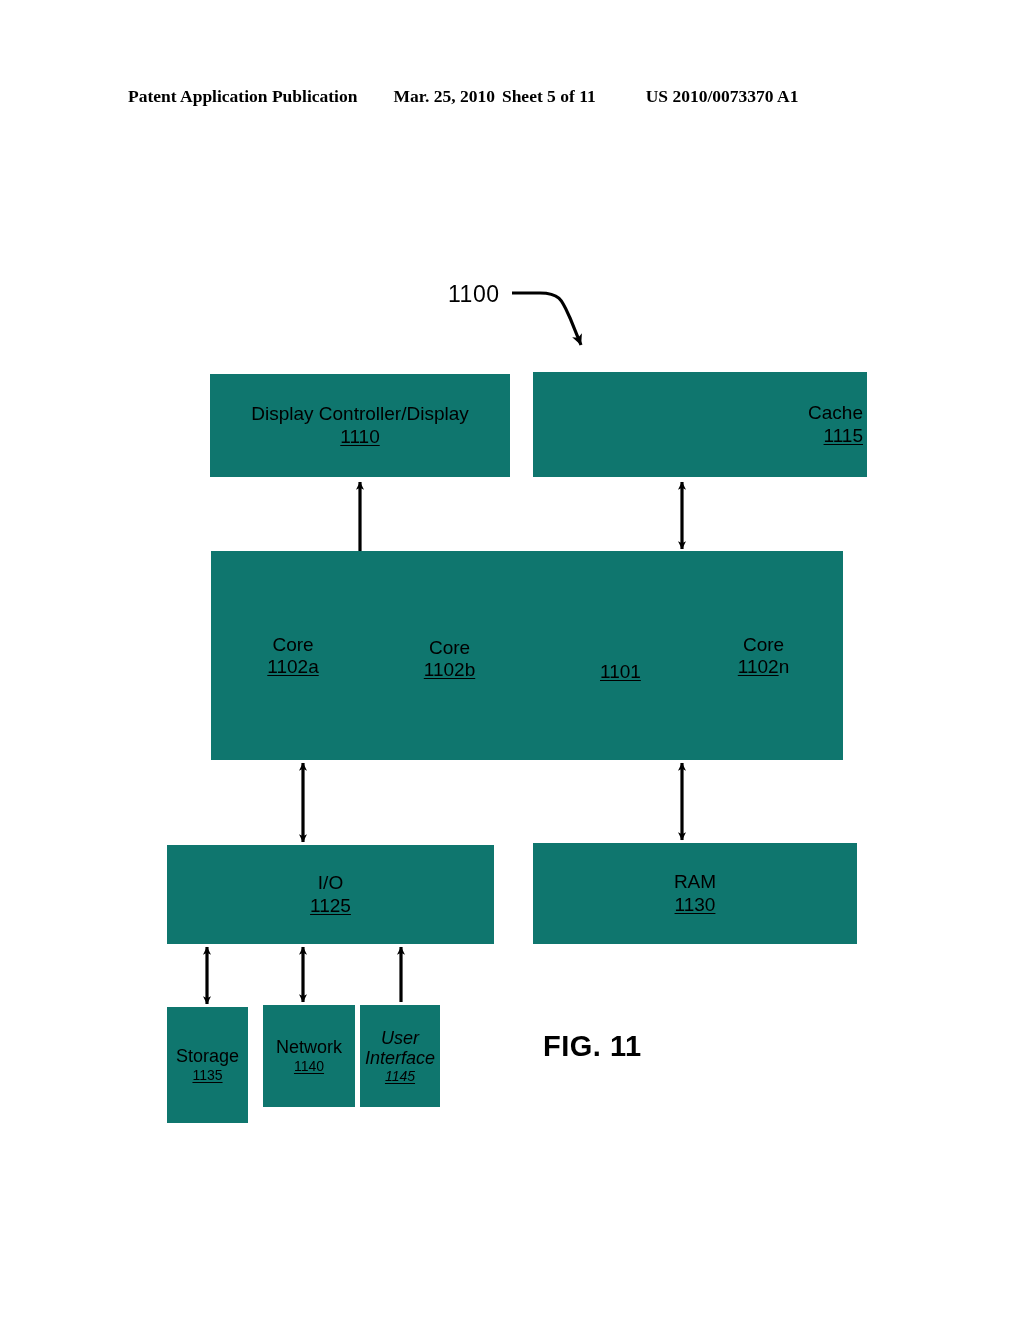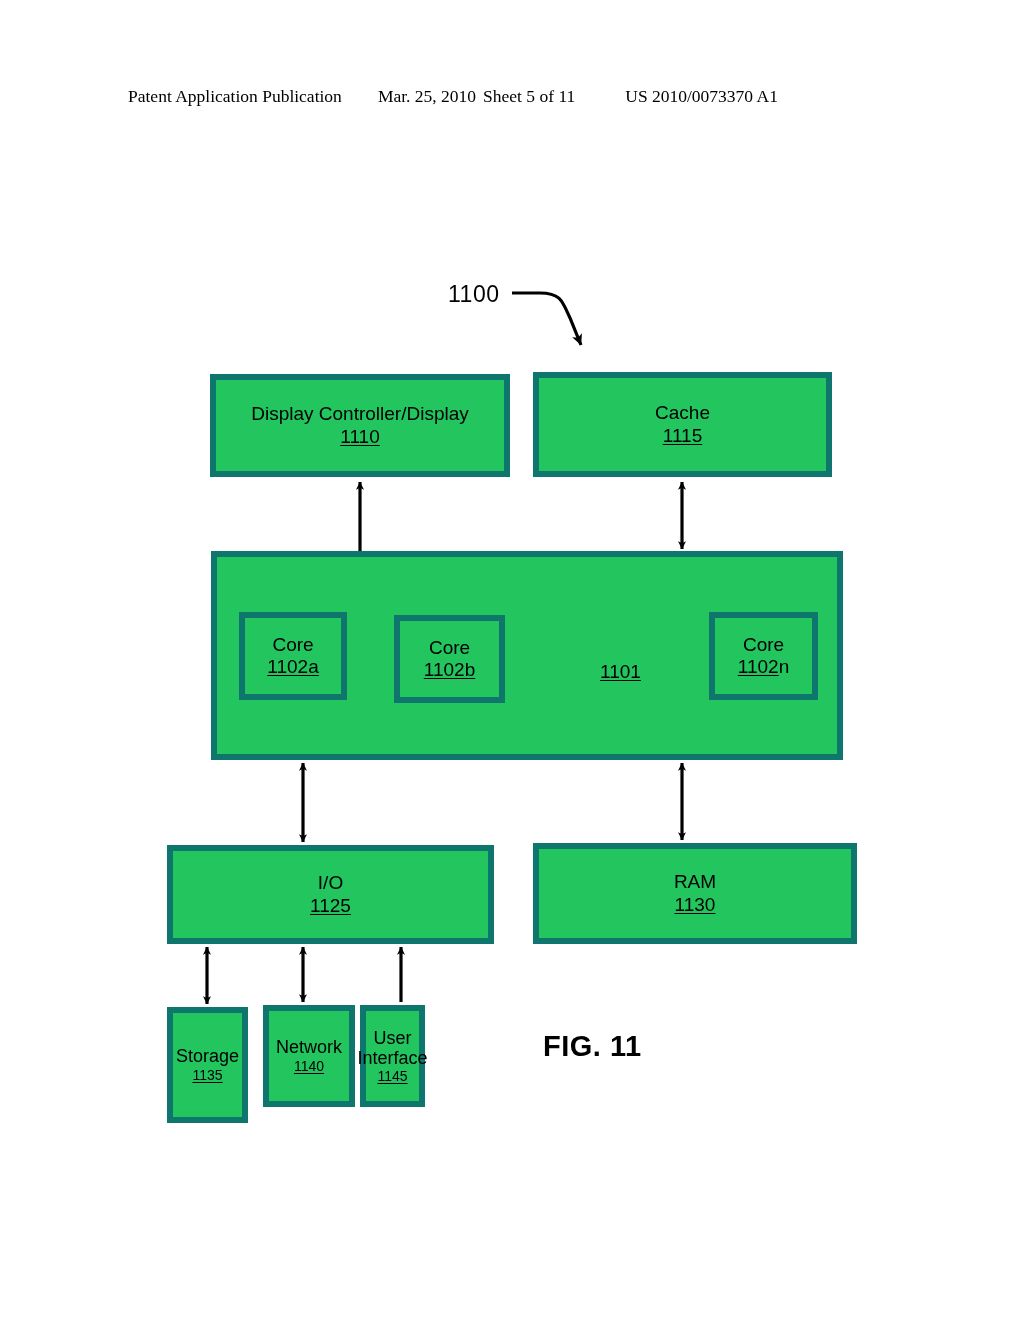--- a/index.html
+++ b/index.html
@@ -20,21 +20,21 @@
   
   #pub-header {
     position: absolute;
     top: 86px;
     left: 128px;
     width: 768px;
     height: 24px;
     display: flex;
     align-items: baseline;
     font-family: "Liberation Serif", serif;
-    font-weight: normal;
+    font-weight: bold;
     font-size: 17.5px;
     letter-spacing: 0px;
     white-space: nowrap;
   }
   #pub-header .hdr-left { }
   #pub-header .hdr-mid {
     margin-left: 36px;
     text-align: right;
   }
   #pub-header .hdr-mid .sheet {
@@ -57,43 +57,43 @@
     left: 0;
     top: 0;
     width: 1024px;
     height: 1320px;
   }
 
   
   .node {
     position: absolute;
     box-sizing: border-box;
-    border: 6px solid #0f766e;
-    background: #22c55e;
+    border: 4px solid #0f766e;
+    background: #0f766e;
     display: flex;
     flex-direction: column;
     align-items: center;
     justify-content: center;
     text-align: center;
     line-height: 1.18;
   }
   .node .node-title {
     font-size: 19px;
     white-space: nowrap;
   }
   .node .node-ref {
     font-size: 19px;
     text-decoration: underline;
     text-underline-offset: 2px;
     white-space: nowrap;
   }
 
   
   #box-display { left: 210px; top: 374px; width: 300px; height: 103px; }
-  #box-cache   { left: 533px; top: 372px; width: 299px; height: 105px; }
+  #box-cache   { left: 533px; top: 372px; width: 334px; height: 105px; align-items: flex-end; }
 
   
   #box-processor {
     left: 211px; top: 551px; width: 632px; height: 209px;
     display: block;
   }
   
   #label-1101 {
     position: absolute;
     left: 600px;
@@ -123,21 +123,21 @@
   
   #box-io  { left: 167px; top: 845px; width: 327px; height: 99px; }
   #box-ram { left: 533px; top: 843px; width: 324px; height: 101px; }
 
   
   .leaf {
     font-size: 18px;
   }
   #box-storage   { left: 167px; top: 1007px; width: 81px; height: 116px; }
   #box-network   { left: 263px; top: 1005px; width: 92px; height: 102px; }
-  #box-userif    { left: 360px; top: 1005px; width: 65px; height: 102px; }
+  #box-userif    { left: 360px; top: 1005px; width: 80px; height: 102px; font-style: italic; }
   .leaf .node-title { font-size: 18px; }
   .leaf .node-ref { font-size: 14px; }
   #box-userif .node-title { white-space: normal; line-height: 1.12; }
 
   
   #callout-1100 {
     position: absolute;
     left: 448px;
     top: 281px;
     font-size: 23px;

